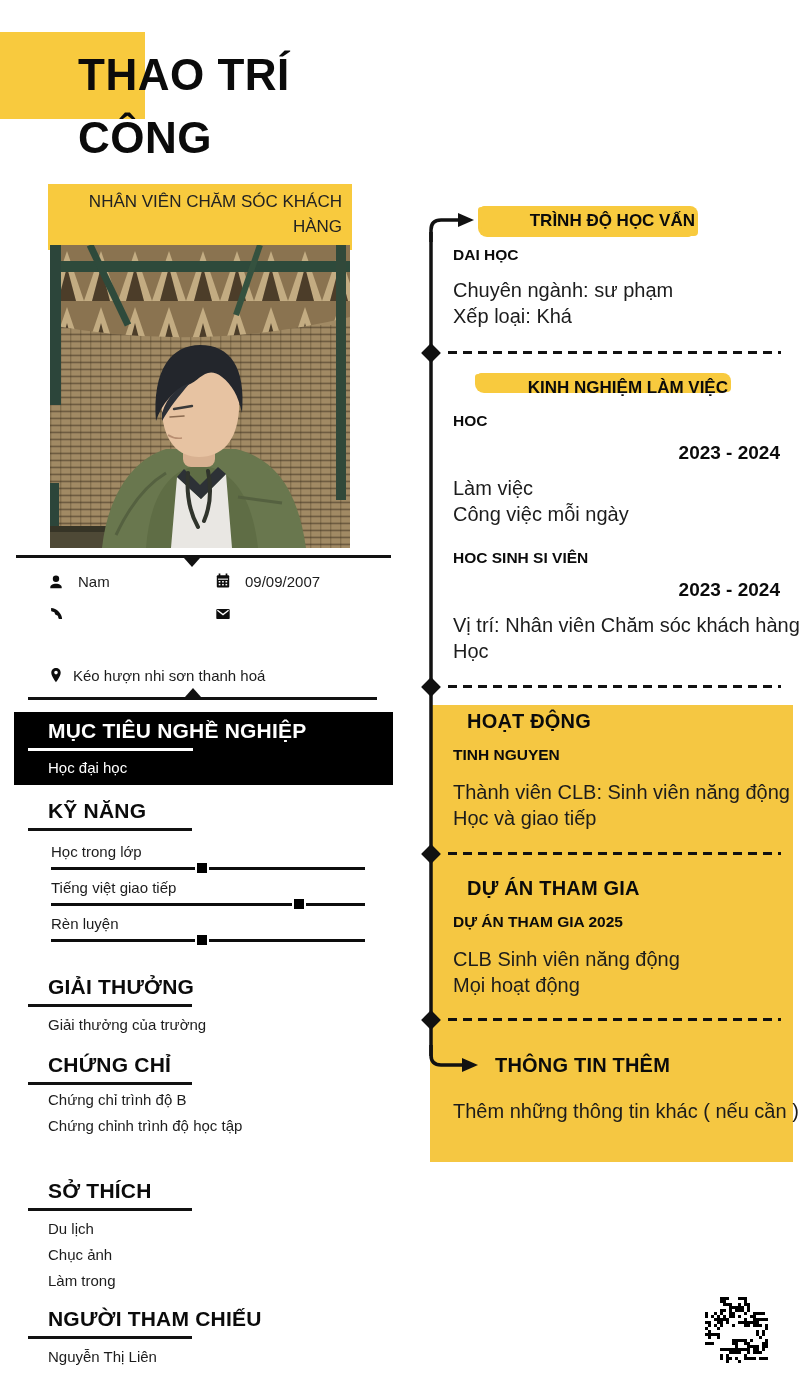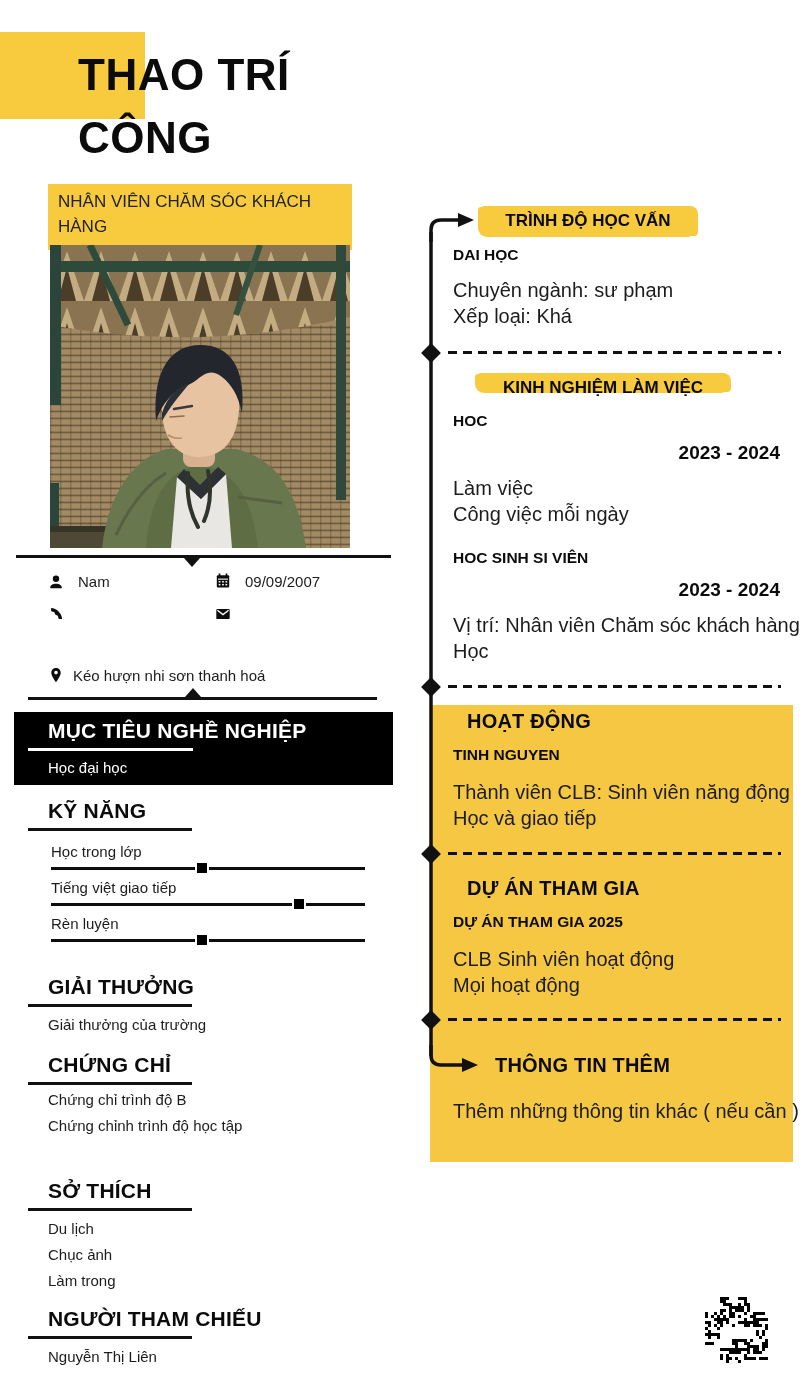--- a/index.html
+++ b/index.html
@@ -13,21 +13,21 @@
     font-family:"Liberation Sans","DejaVu Sans",sans-serif;color:var(--body);}
   .abs{position:absolute;}
   .page{position:relative;width:811px;height:1378px;background:#fff;margin-top:27px;}
 
   
   .accent-block{left:0;top:5px;width:145px;height:87px;background:var(--yellow);}
   .name{left:78px;top:16px;font-size:44px;font-weight:bold;color:#0b0b0b;line-height:63px;letter-spacing:.5px;}
 
   
   .jobbox{left:48px;top:157px;width:304px;height:66px;background:var(--yellow);
-    font-size:17px;line-height:25px;padding:5px 10px 0 10px;color:#222;}
+    font-size:17px;line-height:25px;text-align:right;padding:5px 10px 0 20px;color:#222;}
   .photo{left:50px;top:218px;width:300px;height:303px;overflow:hidden;}
 
   .rule{height:3px;background:var(--ink);}
   .tri-down{width:0;height:0;border-left:8px solid transparent;border-right:8px solid transparent;border-top:9px solid var(--ink);}
   .tri-up{width:0;height:0;border-left:8px solid transparent;border-right:8px solid transparent;border-bottom:9px solid var(--ink);}
 
   .detail-text{font-size:15px;color:var(--body);}
   .icon16 svg{width:16px;height:16px;display:block;}
 
   .objective-box{left:14px;top:685px;width:379px;height:73px;background:#000;color:#fff;padding:7px 0 0 34px;}
@@ -39,21 +39,21 @@
   .lsec-rule{left:28px;width:164px;height:3px;background:var(--ink);}
   .litem{font-size:15px;color:var(--body);}
 
   .slider{left:51px;width:314px;height:3px;background:#0d0d0d;}
   .slider .handle{position:absolute;top:-6px;width:14px;height:14px;background:#000;
     box-shadow:inset 0 0 0 2px #fff, inset 0 0 0 6px #000;transform:translateX(-50%);}
 
   
   .panel{left:430px;top:678px;width:363px;height:457px;background:var(--panel);}
   .hl-head{background:var(--yellow);font-size:17px;font-weight:bold;color:#0b0b0b;
-    text-align:center;line-height:30px;border-radius:3px 8px 4px 9px;
+    text-align:right;line-height:30px;border-radius:3px 8px 4px 9px;
     box-shadow:3px 0 0 var(--yellow),-3px 1px 0 var(--yellow);}
   .rsub{font-size:15.5px;font-weight:bold;color:#0b0b0b;}
   .rtext{font-size:20px;color:var(--body);line-height:26px;}
   .rdate{font-size:19px;font-weight:bold;color:#0b0b0b;text-align:right;}
   .rhead2{font-size:20px;font-weight:bold;color:#0b0b0b;letter-spacing:.2px;}
   .dash{height:3px;background:repeating-linear-gradient(90deg,var(--ink) 0 9px,transparent 9px 15px);}
 
   .speck{width:3px;height:3px;background:#b9b9b9;}
   svg{display:block;}
 </style>
@@ -244,21 +244,21 @@
   <div class="abs rtext" style="left:453px;top:585px;">Vị trí: Nhân viên Chăm sóc khách hàng</div>
   <div class="abs rtext" style="left:453px;top:611px;">Học</div>
 
   <div class="abs rhead2" style="left:467px;top:683px;">HOẠT ĐỘNG</div>
   <div class="abs rsub" style="left:453px;top:719px;">TINH NGUYEN</div>
   <div class="abs rtext" style="left:453px;top:752px;">Thành viên CLB: Sinh viên năng động</div>
   <div class="abs rtext" style="left:453px;top:778px;">Học và giao tiếp</div>
 
   <div class="abs rhead2" style="left:467px;top:850px;">DỰ ÁN THAM GIA</div>
   <div class="abs rsub" style="left:453px;top:886px;">DỰ ÁN THAM GIA 2025</div>
-  <div class="abs rtext" style="left:453px;top:919px;">CLB Sinh viên hoạt động</div>
+  <div class="abs rtext" style="left:453px;top:919px;">CLB Sinh viên năng động</div>
   <div class="abs rtext" style="left:453px;top:945px;">Mọi hoạt động</div>
 
   <div class="abs rhead2" style="left:495px;top:1027px;">THÔNG TIN THÊM</div>
   <div class="abs rtext" style="left:453px;top:1071px;">Thêm những thông tin khác ( nếu cần )</div>
 
   <div class="abs" style="left:696px;top:1270px;" id="qr">
       <svg width="81" height="75">
         <rect x="24" y="0" width="3" height="3" fill="#000"></rect>
         <rect x="27" y="0" width="3" height="3" fill="#000"></rect>
         <rect x="30" y="0" width="3" height="3" fill="#000"></rect>

